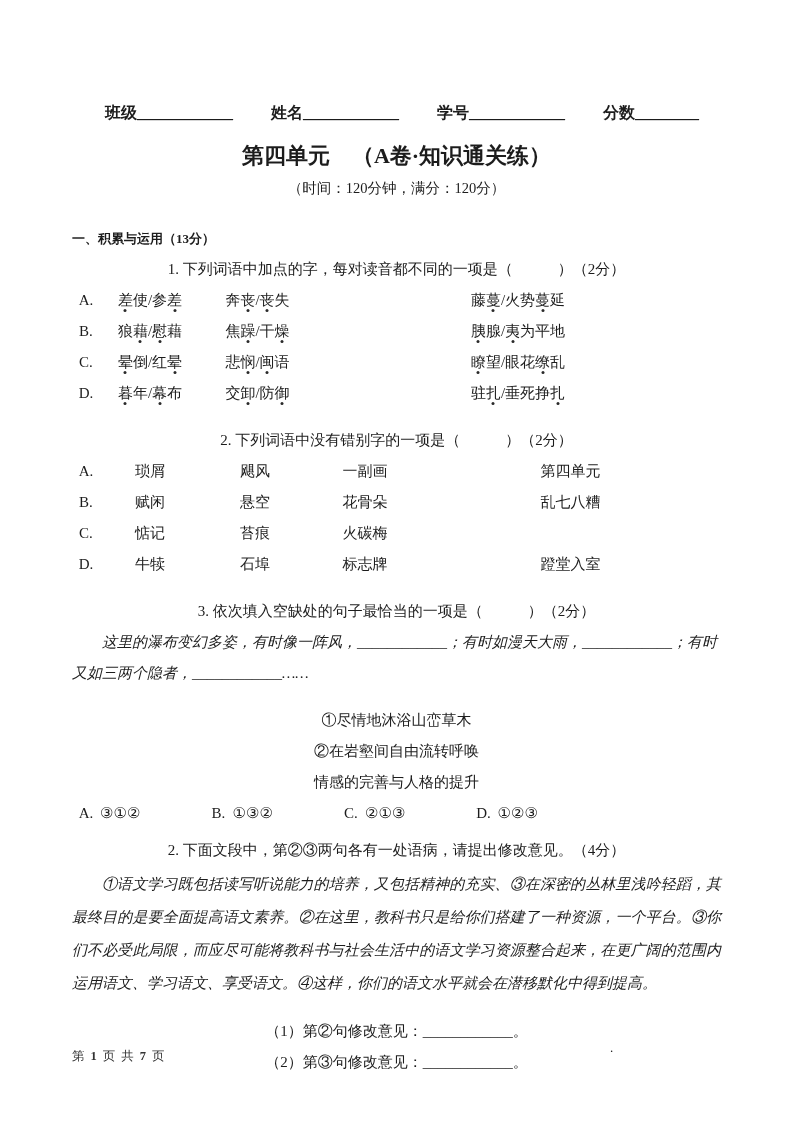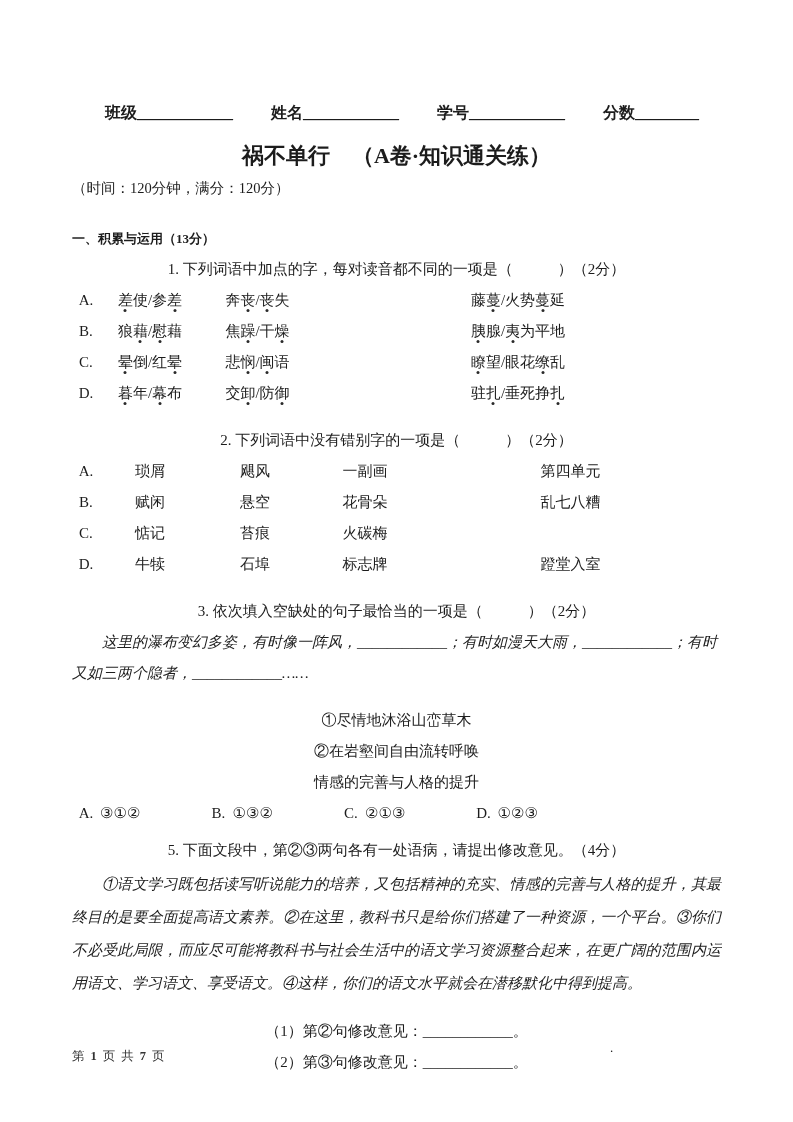--- a/index.html
+++ b/index.html
@@ -20,21 +20,21 @@
     padding:0 22px 0 33px;
     font-size:16px;font-weight:bold;
     white-space:nowrap;
   }
   .hf-blank{font-weight:bold;letter-spacing:0;}
 
   .title{
     margin:17px 0 0;text-align:center;
     font-size:22px;font-weight:bold;
   }
-  .subtitle{margin:8px 0 0;text-align:left;font-size:14.5px;}
+  .subtitle{margin:8px 0 0;text-align:center;font-size:14.5px;}
 
   .section-heading{margin:25px 0 0;font-size:13px;font-weight:bold;line-height:31px;}
 
   .line{font-size:15px;line-height:31px;min-height:31px;text-align:center;}
   .stem{margin:0;}
   .opt-row{display:flex;align-items:baseline;}
   .opt-label{flex:0 0 28px;}
   .q1-c1{flex:0 0 100px;}
   .q1-c2{flex:0 0 115px;}
   .q1-c3{flex:1;}
@@ -76,21 +76,21 @@
   <div class="content">
     <div class="pad-top"></div>
 
     <div class="header-fields">
       <span><span>班级</span><span class="hf-blank">____________</span></span>
       <span><span>姓名</span><span class="hf-blank">____________</span></span>
       <span><span>学号</span><span class="hf-blank">____________</span></span>
       <span><span>分数</span><span class="hf-blank">________</span></span>
     </div>
 
-    <div class="title">祸不单行　（A卷·知识通关练）</div>
+    <div class="title">第四单元　（A卷·知识通关练）</div>
     <div class="subtitle">（时间：120分钟，满分：120分）</div>
 
     <div class="section-heading">一、积累与运用（13分）</div>
 
     <div class="line stem">1. 下列词语中加点的字，每对读音都不同的一项是（　　　）（2分）</div>
     <div class="line opt-row">
       <span class="opt-label">A.</span>
       <span class="q1-c1"><span class="dotchar">差</span><span>使</span><span>/</span><span>参</span><span class="dotchar">差</span></span>
       <span class="q1-c2"><span>奔</span><span class="dotchar">丧</span><span>/</span><span class="dotchar">丧</span><span>失</span></span>
       <span class="q1-c3"><span>藤</span><span class="dotchar">蔓</span><span>/</span><span>火</span><span>势</span><span class="dotchar">蔓</span><span>延</span></span>
@@ -160,22 +160,22 @@
       <span class="q3-col">
           <span class="opt-label">C.</span>
           <span>②①③</span>
         </span>
       <span class="q3-col">
           <span class="opt-label">D.</span>
           <span>①②③</span>
         </span>
     </div>
 
-    <div class="line stem gap6">5. 下面文段中，第②③两句各有一处语病，请提出修改意见。（4分）</div>
-    <p class="q4-para kai">①语文学习既包括读写听说能力的培养，又包括精神的充实、情感的完善与人格的提升，其最终目的是要全面提高语文素养。②在这里，教科书只是给你们搭建了一种资源，一个平台。③你们不必受此局限，而应尽可能将教科书与社会生活中的语文学习资源整合起来，在更广阔的范围内运用语文、学习语文、享受语文。④这样，你们的语文水平就会在潜移默化中得到提高。</p>
+    <div class="line stem gap6">2. 下面文段中，第②③两句各有一处语病，请提出修改意见。（4分）</div>
+    <p class="q4-para kai">①语文学习既包括读写听说能力的培养，又包括精神的充实、③在深密的丛林里浅吟轻蹈，其最终目的是要全面提高语文素养。②在这里，教科书只是给你们搭建了一种资源，一个平台。③你们不必受此局限，而应尽可能将教科书与社会生活中的语文学习资源整合起来，在更广阔的范围内运用语文、学习语文、享受语文。④这样，你们的语文水平就会在潜移默化中得到提高。</p>
     <div class="line gap4">（1）第②句修改意见：____________。</div>
     <div class="line">（2）第③句修改意见：____________。</div>
   </div>
 
   <div class="footer">
     <span>第</span>
       <span class="num">1</span>
       <span>页</span>
       <span>共</span>
       <span class="num">7</span>

